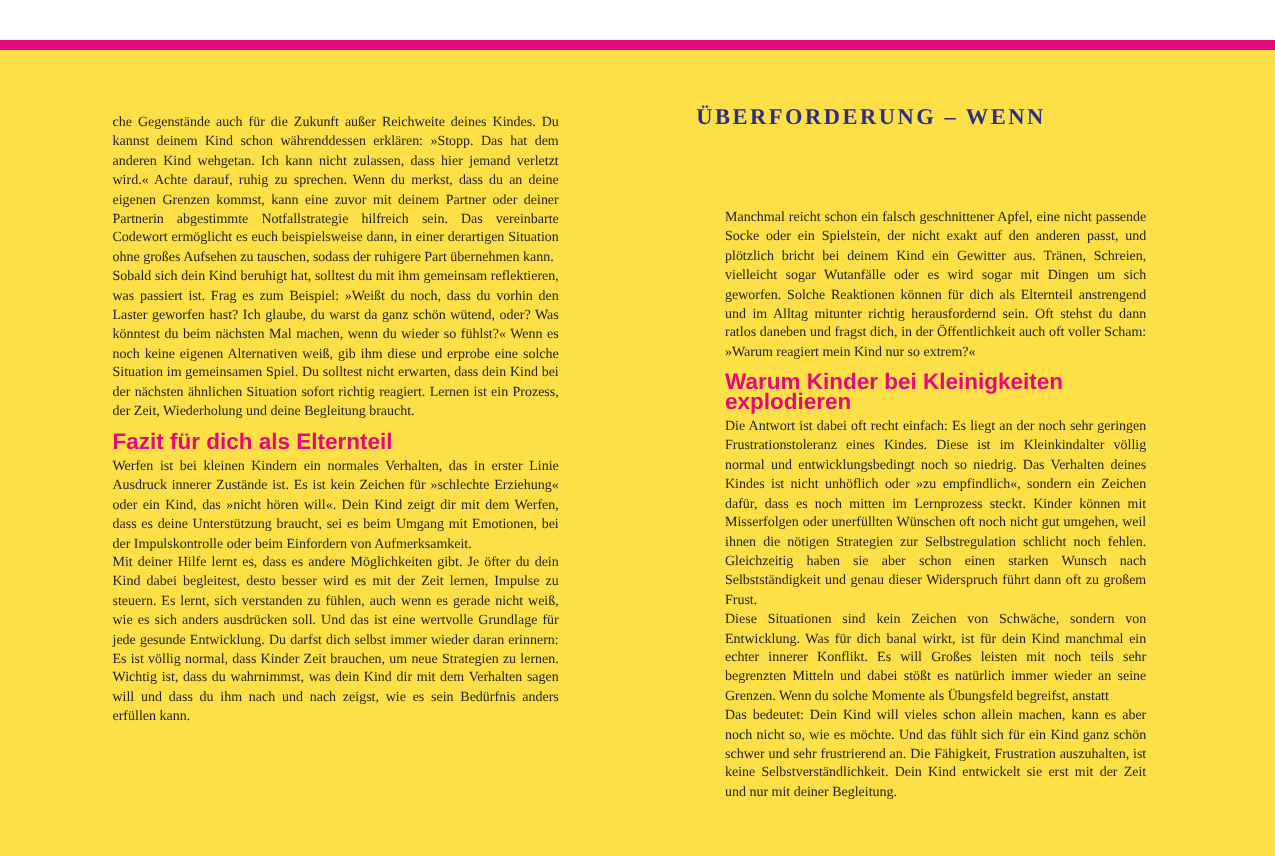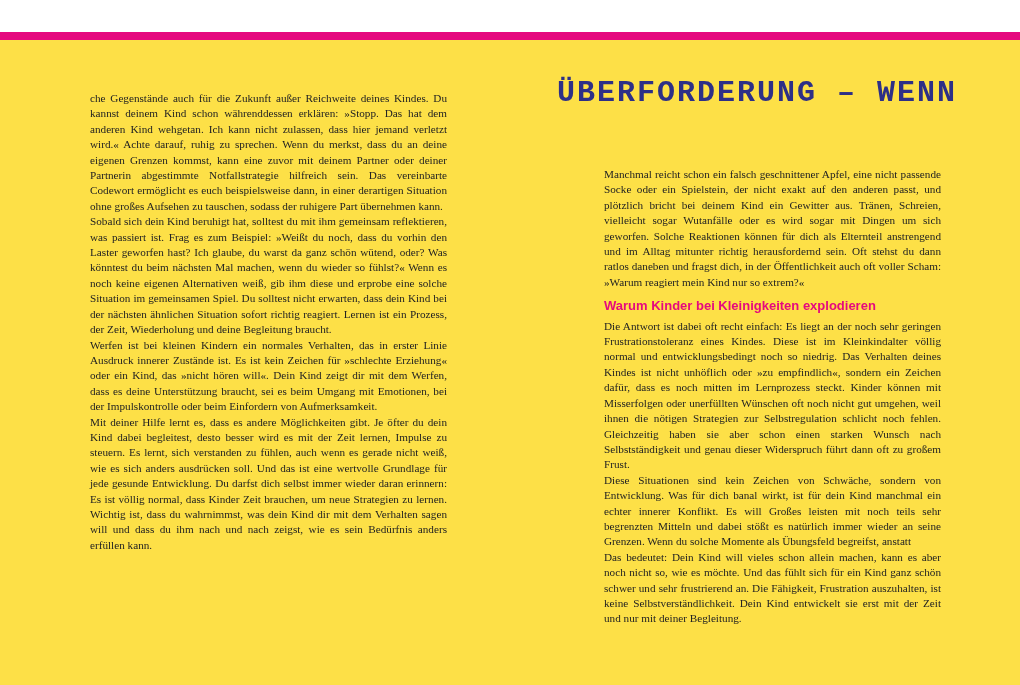--- a/index.html
+++ b/index.html
@@ -31,43 +31,43 @@
     line-height: 15.4px;
     hyphens: auto;
     -webkit-hyphens: auto;
   }
   .left-block {
     left: 90px;
     top: 59px;
     width: 357px;
   }
   .right-block {
-    left: 604px;
+    left: 580px;
     top: 135px;
     width: 337px;
   }
   .text-block p {
     margin: 0;
   }
   .section-heading {
     font-family: "Liberation Sans", sans-serif;
     font-weight: bold;
-    font-size: 13px;
+    font-size: 18px;
     color: #e5097e;
     margin: 8px 0 5px 0;
     text-align: left;
   }
   .chapter-title {
     position: absolute;
     left: 557px;
     top: 44px;
     margin: 0;
-    font-family: Liberation Mono, monospace;
+    font-family: Liberation Serif, serif;
     font-weight: bold;
-    font-size: 30px;
+    font-size: 18px;
     line-height: 35px;
     letter-spacing: 2px;
     color: #2d2f87;
     text-transform: uppercase;
   }
   .chapter-title .title-line {
     display: block;
   }
   .page-number {
     position: absolute;
@@ -81,20 +81,21 @@
 </head>
 <body>
 
 <div class="spread">
 
   <div class="top-band"></div>
 
   <section class="text-block left-block">
     <p>che Gegenstände auch für die Zukunft außer Reichweite deines Kindes. Du kannst deinem Kind schon währenddessen erklären: »Stopp. Das hat dem anderen Kind wehgetan. Ich kann nicht zulassen, dass hier jemand verletzt wird.« Achte darauf, ruhig zu sprechen. Wenn du merkst, dass du an deine eigenen Grenzen kommst, kann eine zuvor mit deinem Partner oder deiner Partnerin abgestimmte Notfallstrategie hilfreich sein. Das vereinbarte Codewort ermöglicht es euch beispielsweise dann, in einer derartigen Situation ohne großes Aufsehen zu tauschen, sodass der ruhigere Part übernehmen kann.</p>
     <p>Sobald sich dein Kind beruhigt hat, solltest du mit ihm gemeinsam reflektieren, was passiert ist. Frag es zum Beispiel: »Weißt du noch, dass du vorhin den Laster geworfen hast? Ich glaube, du warst da ganz schön wütend, oder? Was könntest du beim nächsten Mal machen, wenn du wieder so fühlst?« Wenn es noch keine eigenen Alternativen weiß, gib ihm diese und erprobe eine solche Situation im gemeinsamen Spiel. Du solltest nicht erwarten, dass dein Kind bei der nächsten ähnlichen Situation sofort richtig reagiert. Lernen ist ein Prozess, der Zeit, Wiederholung und deine Begleitung braucht.</p>
+    <h2 class="section-heading">Fazit für dich als Elternteil</h2>
     <p>Werfen ist bei kleinen Kindern ein normales Verhalten, das in erster Linie Ausdruck innerer Zustände ist. Es ist kein Zeichen für »schlechte Erziehung« oder ein Kind, das »nicht hören will«. Dein Kind zeigt dir mit dem Werfen, dass es deine Unterstützung braucht, sei es beim Umgang mit Emotionen, bei der Impulskontrolle oder beim Einfordern von Aufmerksamkeit.</p>
     <p>Mit deiner Hilfe lernt es, dass es andere Möglichkeiten gibt. Je öfter du dein Kind dabei begleitest, desto besser wird es mit der Zeit lernen, Impulse zu steuern. Es lernt, sich verstanden zu fühlen, auch wenn es gerade nicht weiß, wie es sich anders ausdrücken soll. Und das ist eine wertvolle Grundlage für jede gesunde Entwicklung. Du darfst dich selbst immer wieder daran erinnern: Es ist völlig normal, dass Kinder Zeit brauchen, um neue Strategien zu lernen. Wichtig ist, dass du wahrnimmst, was dein Kind dir mit dem Verhalten sagen will und dass du ihm nach und nach zeigst, wie es sein Bedürfnis anders erfüllen kann.</p>
   </section>
 
   <h1 class="chapter-title">
     <span class="title-line">ÜBERFORDERUNG – WENN</span>
   </h1>
 
   <section class="text-block right-block">
     <p>Manchmal reicht schon ein falsch geschnittener Apfel, eine nicht passende Socke oder ein Spielstein, der nicht exakt auf den anderen passt, und plötzlich bricht bei deinem Kind ein Gewitter aus. Tränen, Schreien, vielleicht sogar Wutanfälle oder es wird sogar mit Dingen um sich geworfen. Solche Reaktionen können für dich als Elternteil anstrengend und im Alltag mitunter richtig herausfordernd sein. Oft stehst du dann ratlos daneben und fragst dich, in der Öffentlichkeit auch oft voller Scham: »Warum reagiert mein Kind nur so extrem?«</p>

